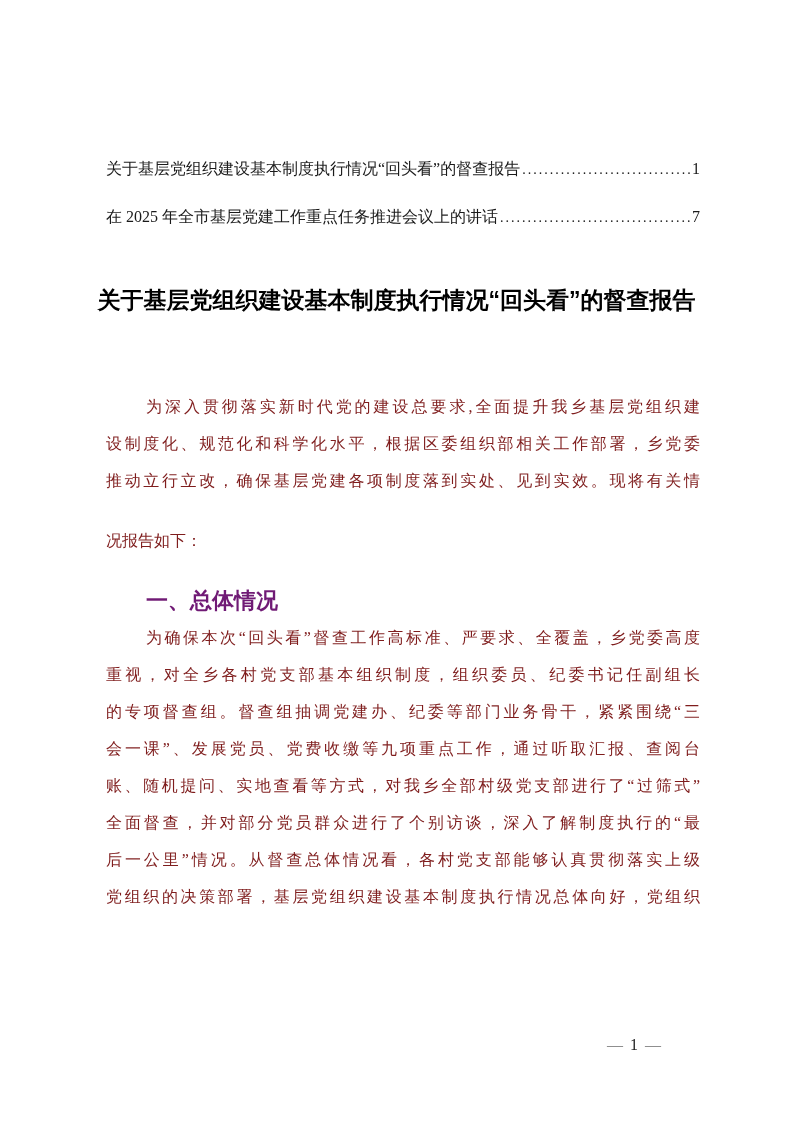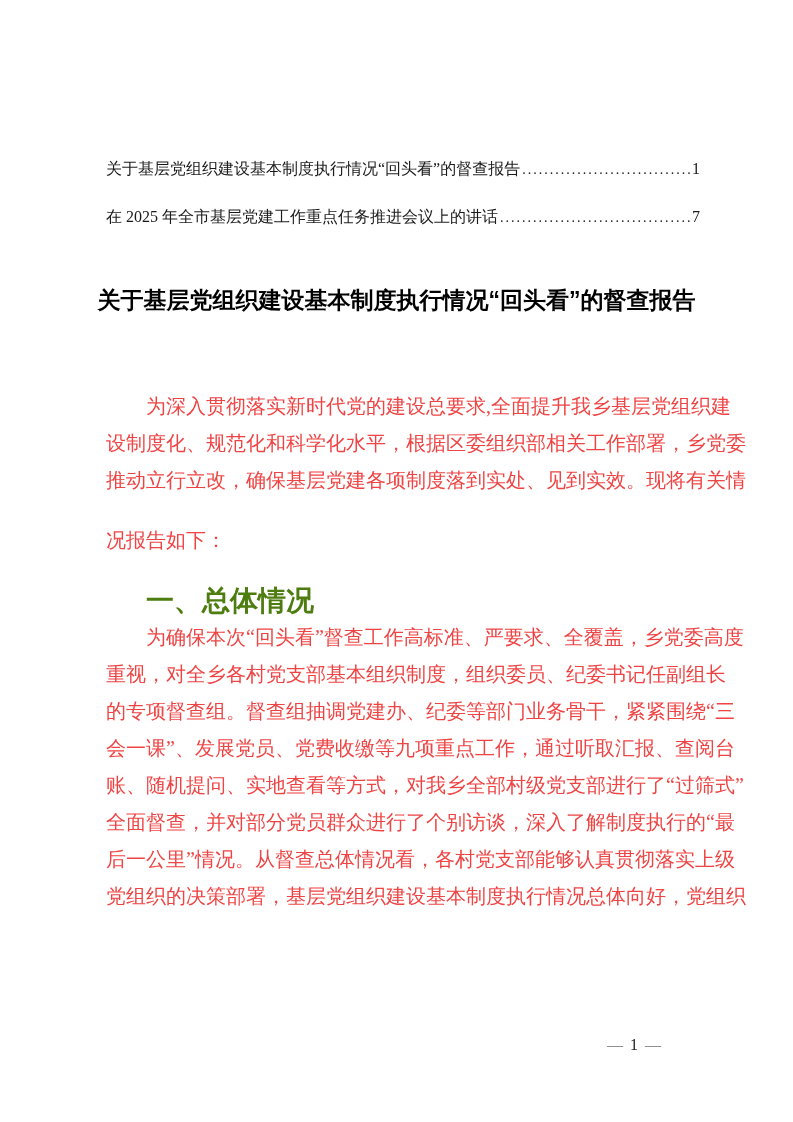--- a/index.html
+++ b/index.html
@@ -69,39 +69,39 @@
   
   .doc-body {
     position: absolute;
     left: 106px;
     top: 388px;
     width: 594px;
   }
   .line {
     height: 37px;
     line-height: 37px;
-    font-size: 20px;
+    font-size: 16px;
     text-align: justify;
     text-align-last: justify;
     white-space: nowrap;
-    color: #ef4444;
+    color: #7f1d1d;
   }
   .line.indent {
     text-indent: 40px;
   }
   .line.no-stretch {
     text-align: left;
     text-align-last: left;
     margin-top: 23px;
   }
   .line.heading {
     font-family: "Liberation Sans", "DejaVu Sans", sans-serif;
     font-weight: bold;
-    font-size: 28px;
-    color: #4d7c0f;
+    font-size: 22px;
+    color: #701a75;
   }
   
   .footer {
     position: absolute;
     top: 1034px;
     right: 125px;
     font-size: 16px;
     line-height: 22px;
     letter-spacing: 1px;
   }

